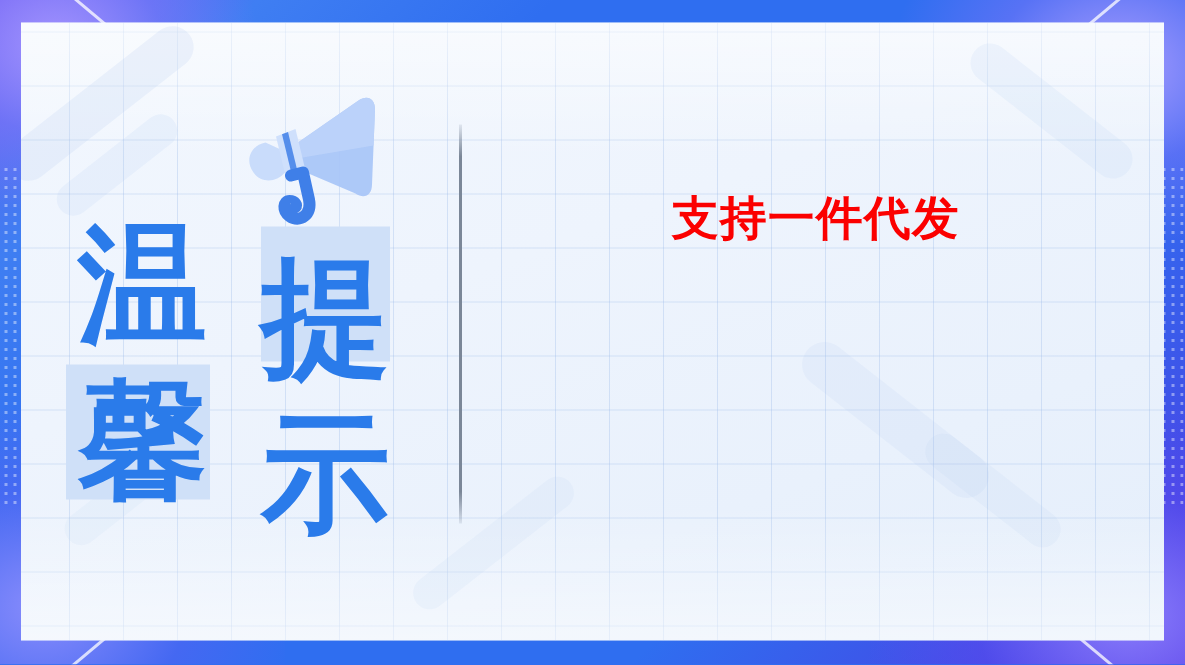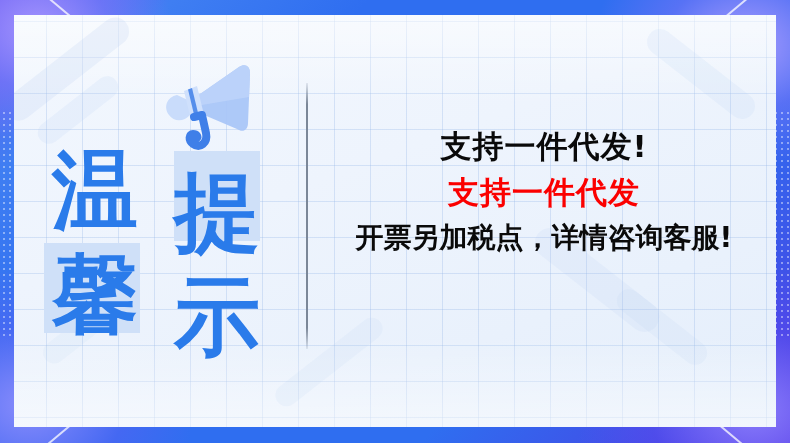--- a/index.html
+++ b/index.html
@@ -176,19 +176,17 @@
         <div class="cn cn-wen">温</div>
         <div class="cn cn-ti">提</div>
         <div class="cn cn-xin">馨</div>
         <div class="cn cn-shi">示</div>
       </div>
     </div>
 
     <div class="divider"></div>
 
     <div class="right-block">
-      <div class="rt rt-1">支持一件代发!</div>
       <div class="rt rt-3">支持一件代发</div>
-      <div class="rt rt-4">开票另加税点，详情咨询客服!</div>
     </div>
 
   </div>
 </div>
 
 </body></html>

